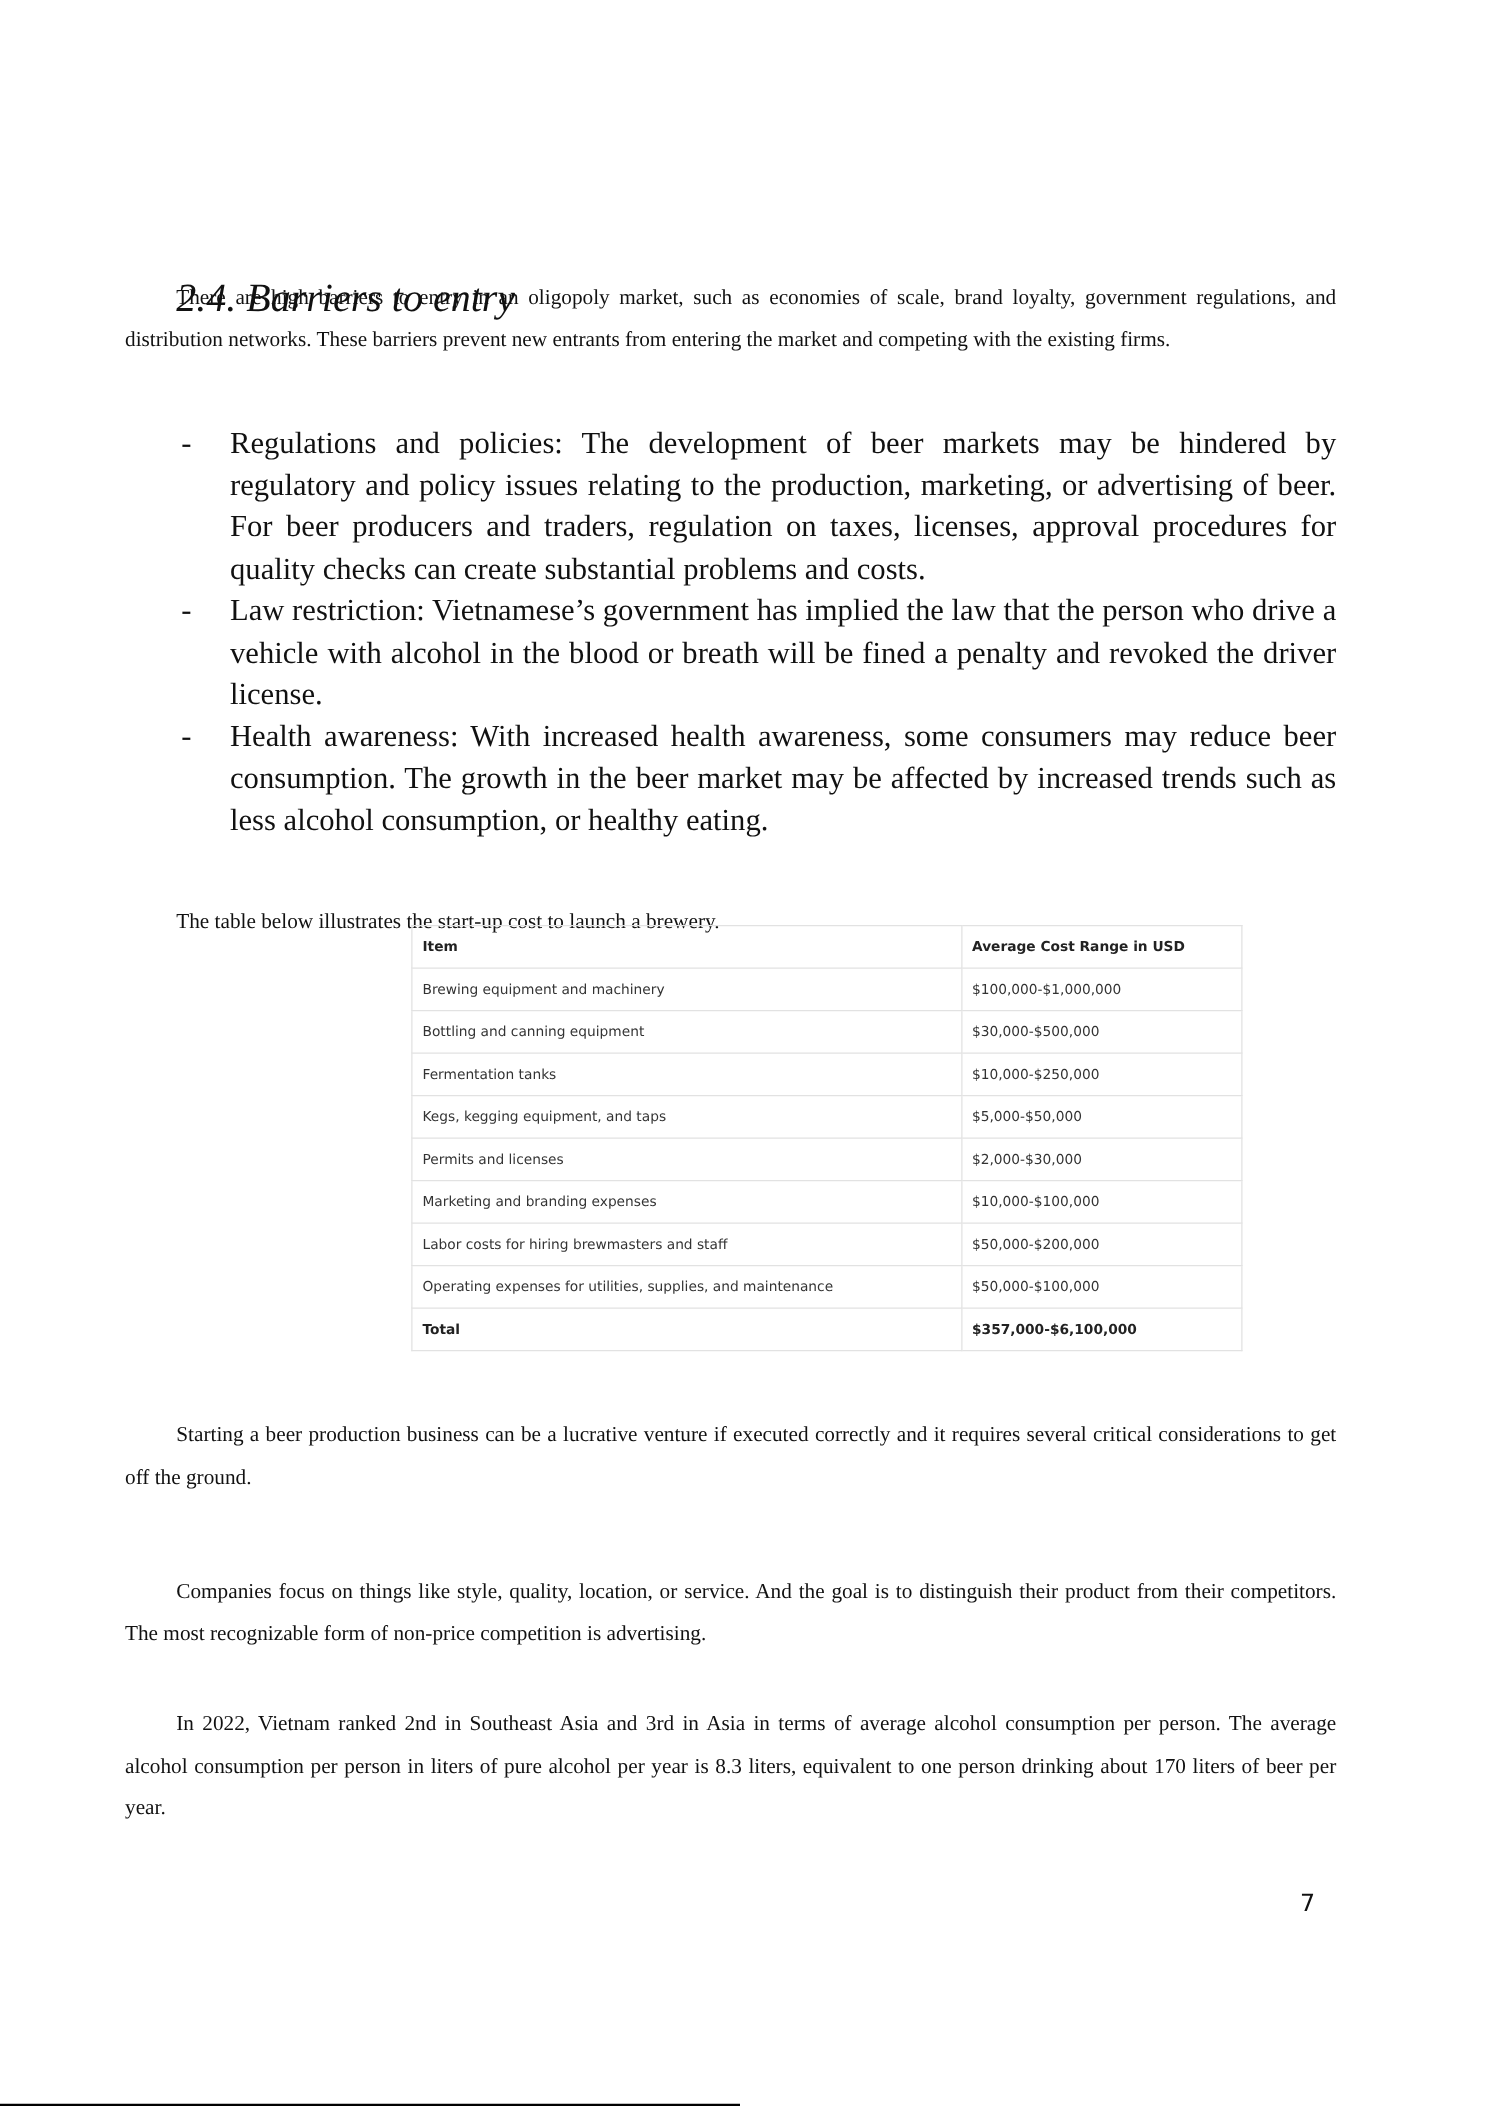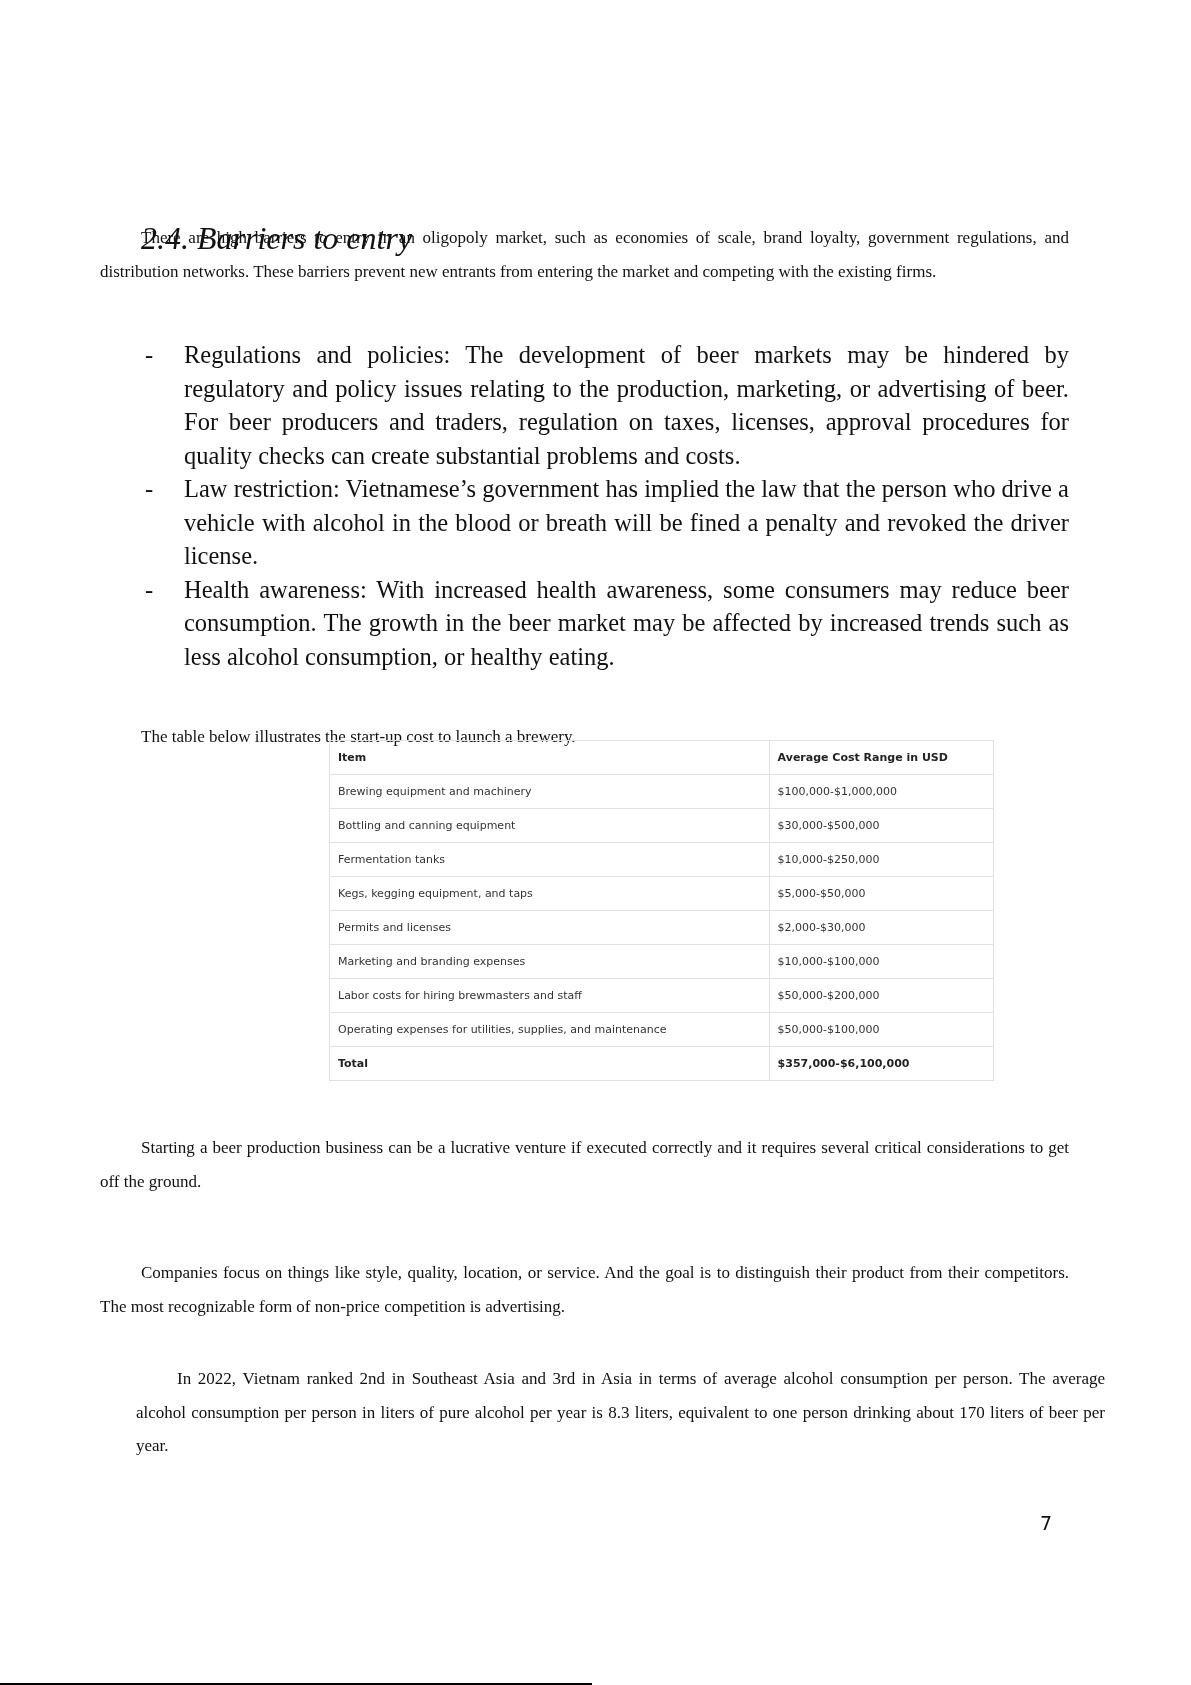--- a/index.html
+++ b/index.html
@@ -118,18 +118,18 @@
         <td>$357,000-$6,100,000</td>
       </tr>
     </tbody>
   </table>
 
   <div class="text-block indent" style="top:1131px;">Starting a beer production business can be a lucrative venture if executed correctly and it requires several critical considerations to get off the ground.</div>
 
 
   <div class="text-block indent" style="top:1256px;">Companies focus on things like style, quality, location, or service. And the goal is to distinguish their product from their competitors. The most recognizable form of non-price competition is advertising.</div>
 
-  <div class="text-block indent" style="top:1362px;margin-left:36px;">In 2022, Vietnam ranked 2nd in Southeast Asia and 3rd in Asia in terms of average alcohol consumption per person. The average alcohol consumption per person in liters of pure alcohol per year is 8.3 liters, equivalent to one person drinking about 170 liters of beer per year.</div>
+  <div class="text-block indent" style="top:1362px;">In 2022, Vietnam ranked 2nd in Southeast Asia and 3rd in Asia in terms of average alcohol consumption per person. The average alcohol consumption per person in liters of pure alcohol per year is 8.3 liters, equivalent to one person drinking about 170 liters of beer per year.</div>
 
   <div class="page-number">7</div>
 
   <div class="footer-rule"></div>
 </div>
 
 </body></html>

